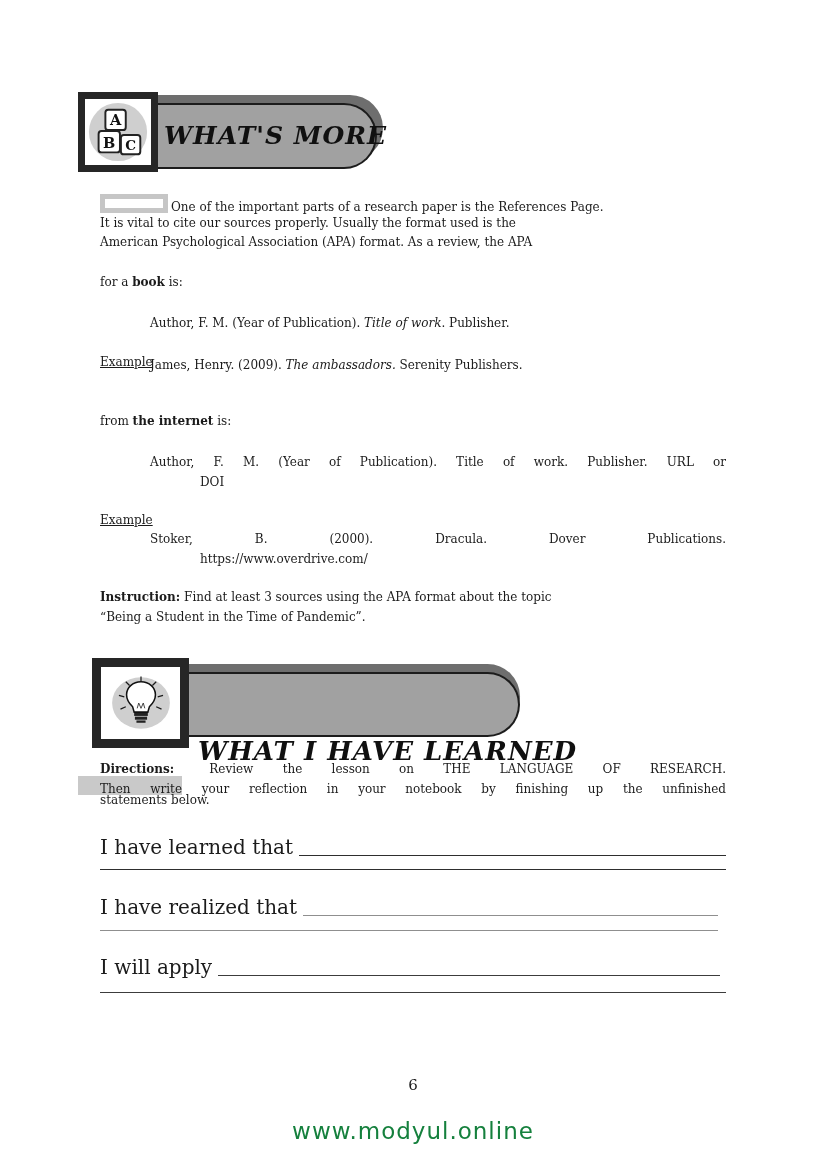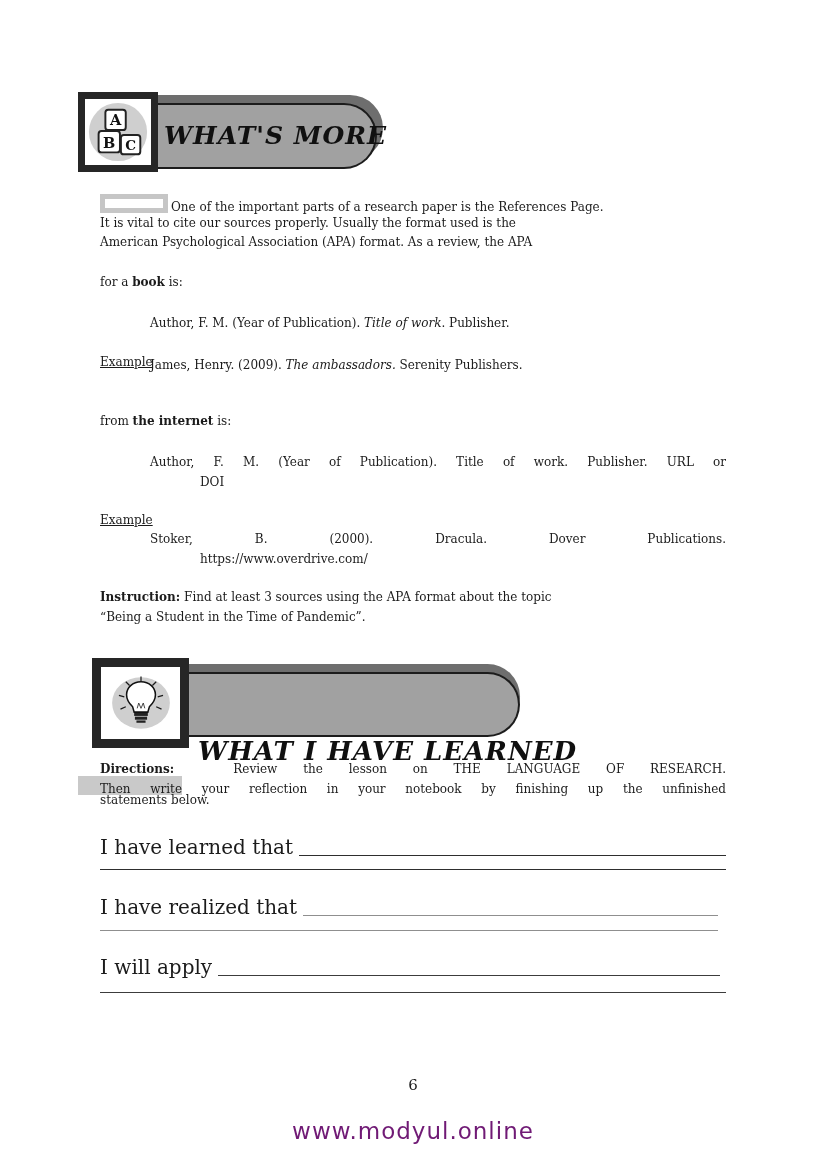--- a/index.html
+++ b/index.html
@@ -60,21 +60,21 @@
     border:5px solid #c6c6c6;
     background:#ffffff;
     vertical-align:-2px;
     margin-right:3px;
   }
   .hl{
     position:absolute;
     background:#c9c9c9;
     z-index:0;
   }
-  .ztext{z-index:1;gap:24px;}
+  .ztext{z-index:1;}
   
   .dirline{display:flex;}
   .dirline .rest{flex:1;margin-left:35px;text-align:justify;text-align-last:justify;white-space:normal;}
   
   .stmt{
     position:absolute;left:100px;width:626px;
     font-size:20px;line-height:19.5px;
     display:flex;
   }
   .stmt .lbl{white-space:nowrap;}
@@ -87,21 +87,21 @@
   .rule.dark2{border-top-color:#3c3c3c;}
   
   .pagenum{
     position:absolute;left:0;top:1076px;width:826px;
     text-align:center;font-size:15px;color:#1b1b1b;
   }
   .watermark{
     position:absolute;left:0;top:1118px;width:826px;
     text-align:center;
     font-family:"DejaVu Sans", sans-serif;
-    font-size:23px;color:#701a75;letter-spacing:1px;
+    font-size:23px;color:#15803d;letter-spacing:1px;
   }
 </style>
 </head>
 <body>
 
 <div class="page">
 
   <div class="pill-shadow" style="left:121px;top:95px;width:262px;height:66px;"></div>
   <div class="pill" style="left:115px;top:103px;width:262px;height:66px;"></div>
   <div class="banner-title" style="left:164px;top:121px;font-size:25px;font-style:italic;">WHAT'S MORE</div>

